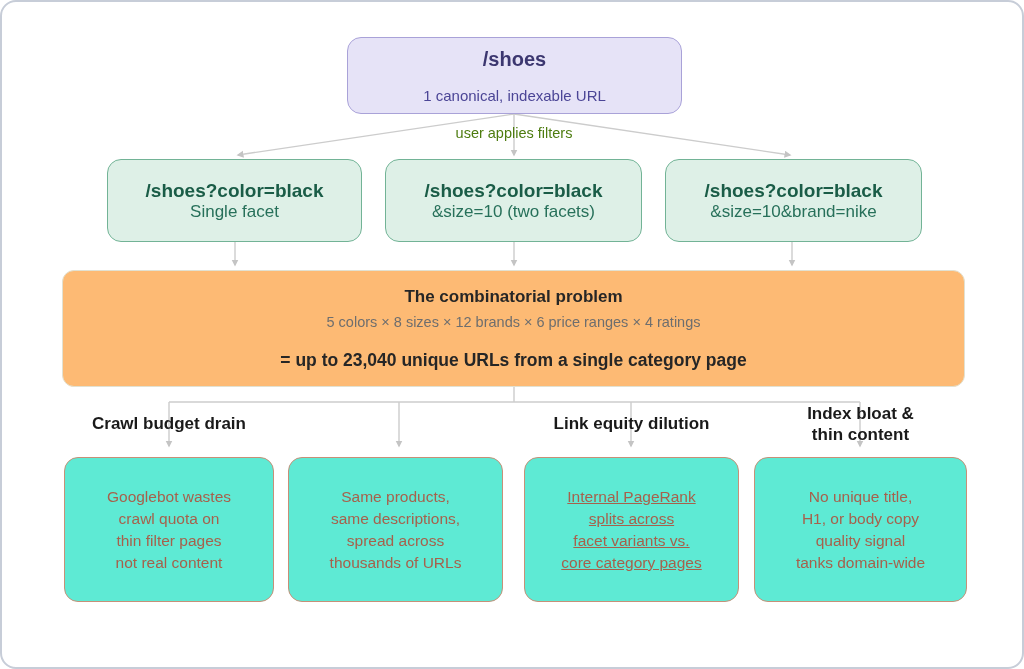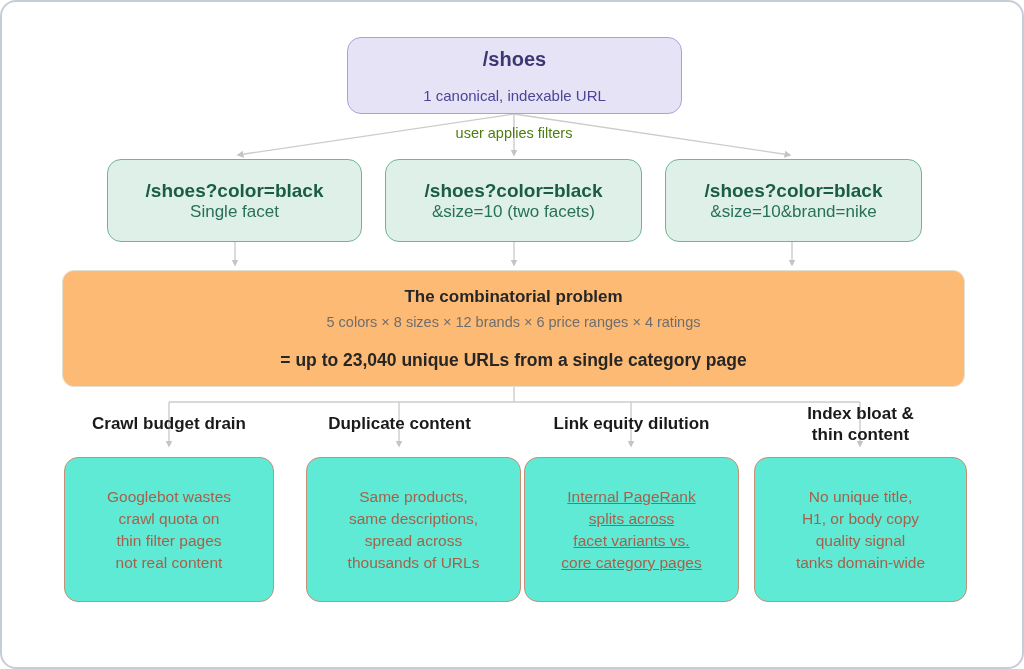--- a/index.html
+++ b/index.html
@@ -57,21 +57,21 @@
   .col-head-2{left:290px;width:215px;}
   .col-head-3{left:522px;width:215px;}
   .col-head-4{left:752px;width:213px;}
   
   .conseq{
     top:455px;height:145px;
     background:#5eead4;border:1.5px solid #c69078;border-radius:14px;
     font-size:15.5px;color:#a6614c;line-height:1.42;white-space:pre-line;
   }
   .conseq-1{left:62px;width:210px;}
-  .conseq-2{left:304px;width:215px;}
+  .conseq-2{left:286px;width:215px;}
   .conseq-3{left:522px;width:215px;text-decoration:underline;}
   .conseq-4{left:752px;width:213px;}
 </style>
 </head>
 <body>
 
 <div id="canvas">
 
   <svg id="connectors" width="1024" height="669" viewBox="0 0 1024 669">
     <defs>
@@ -118,21 +118,20 @@
     <div class="sub">&amp;size=10&amp;brand=nike</div>
   </div>
 
   <div class="node combi">
     <div class="title">The combinatorial problem</div>
     <div class="formula">5 colors × 8 sizes × 12 brands × 6 price ranges × 4 ratings</div>
     <div class="result">= up to 23,040 unique URLs from a single category page</div>
   </div>
 
   <div class="col-head col-head-1">Crawl budget drain</div>
-  <div class="col-head col-head-2">Duplicate content</div>
   <div class="col-head col-head-3">Link equity dilution</div>
   <div class="col-head col-head-4">Index bloat &amp;
 thin content</div>
 
   <div class="node conseq conseq-1">Googlebot wastes
 crawl quota on
 thin filter pages
 not real content</div>
   <div class="node conseq conseq-2">Same products,
 same descriptions,

